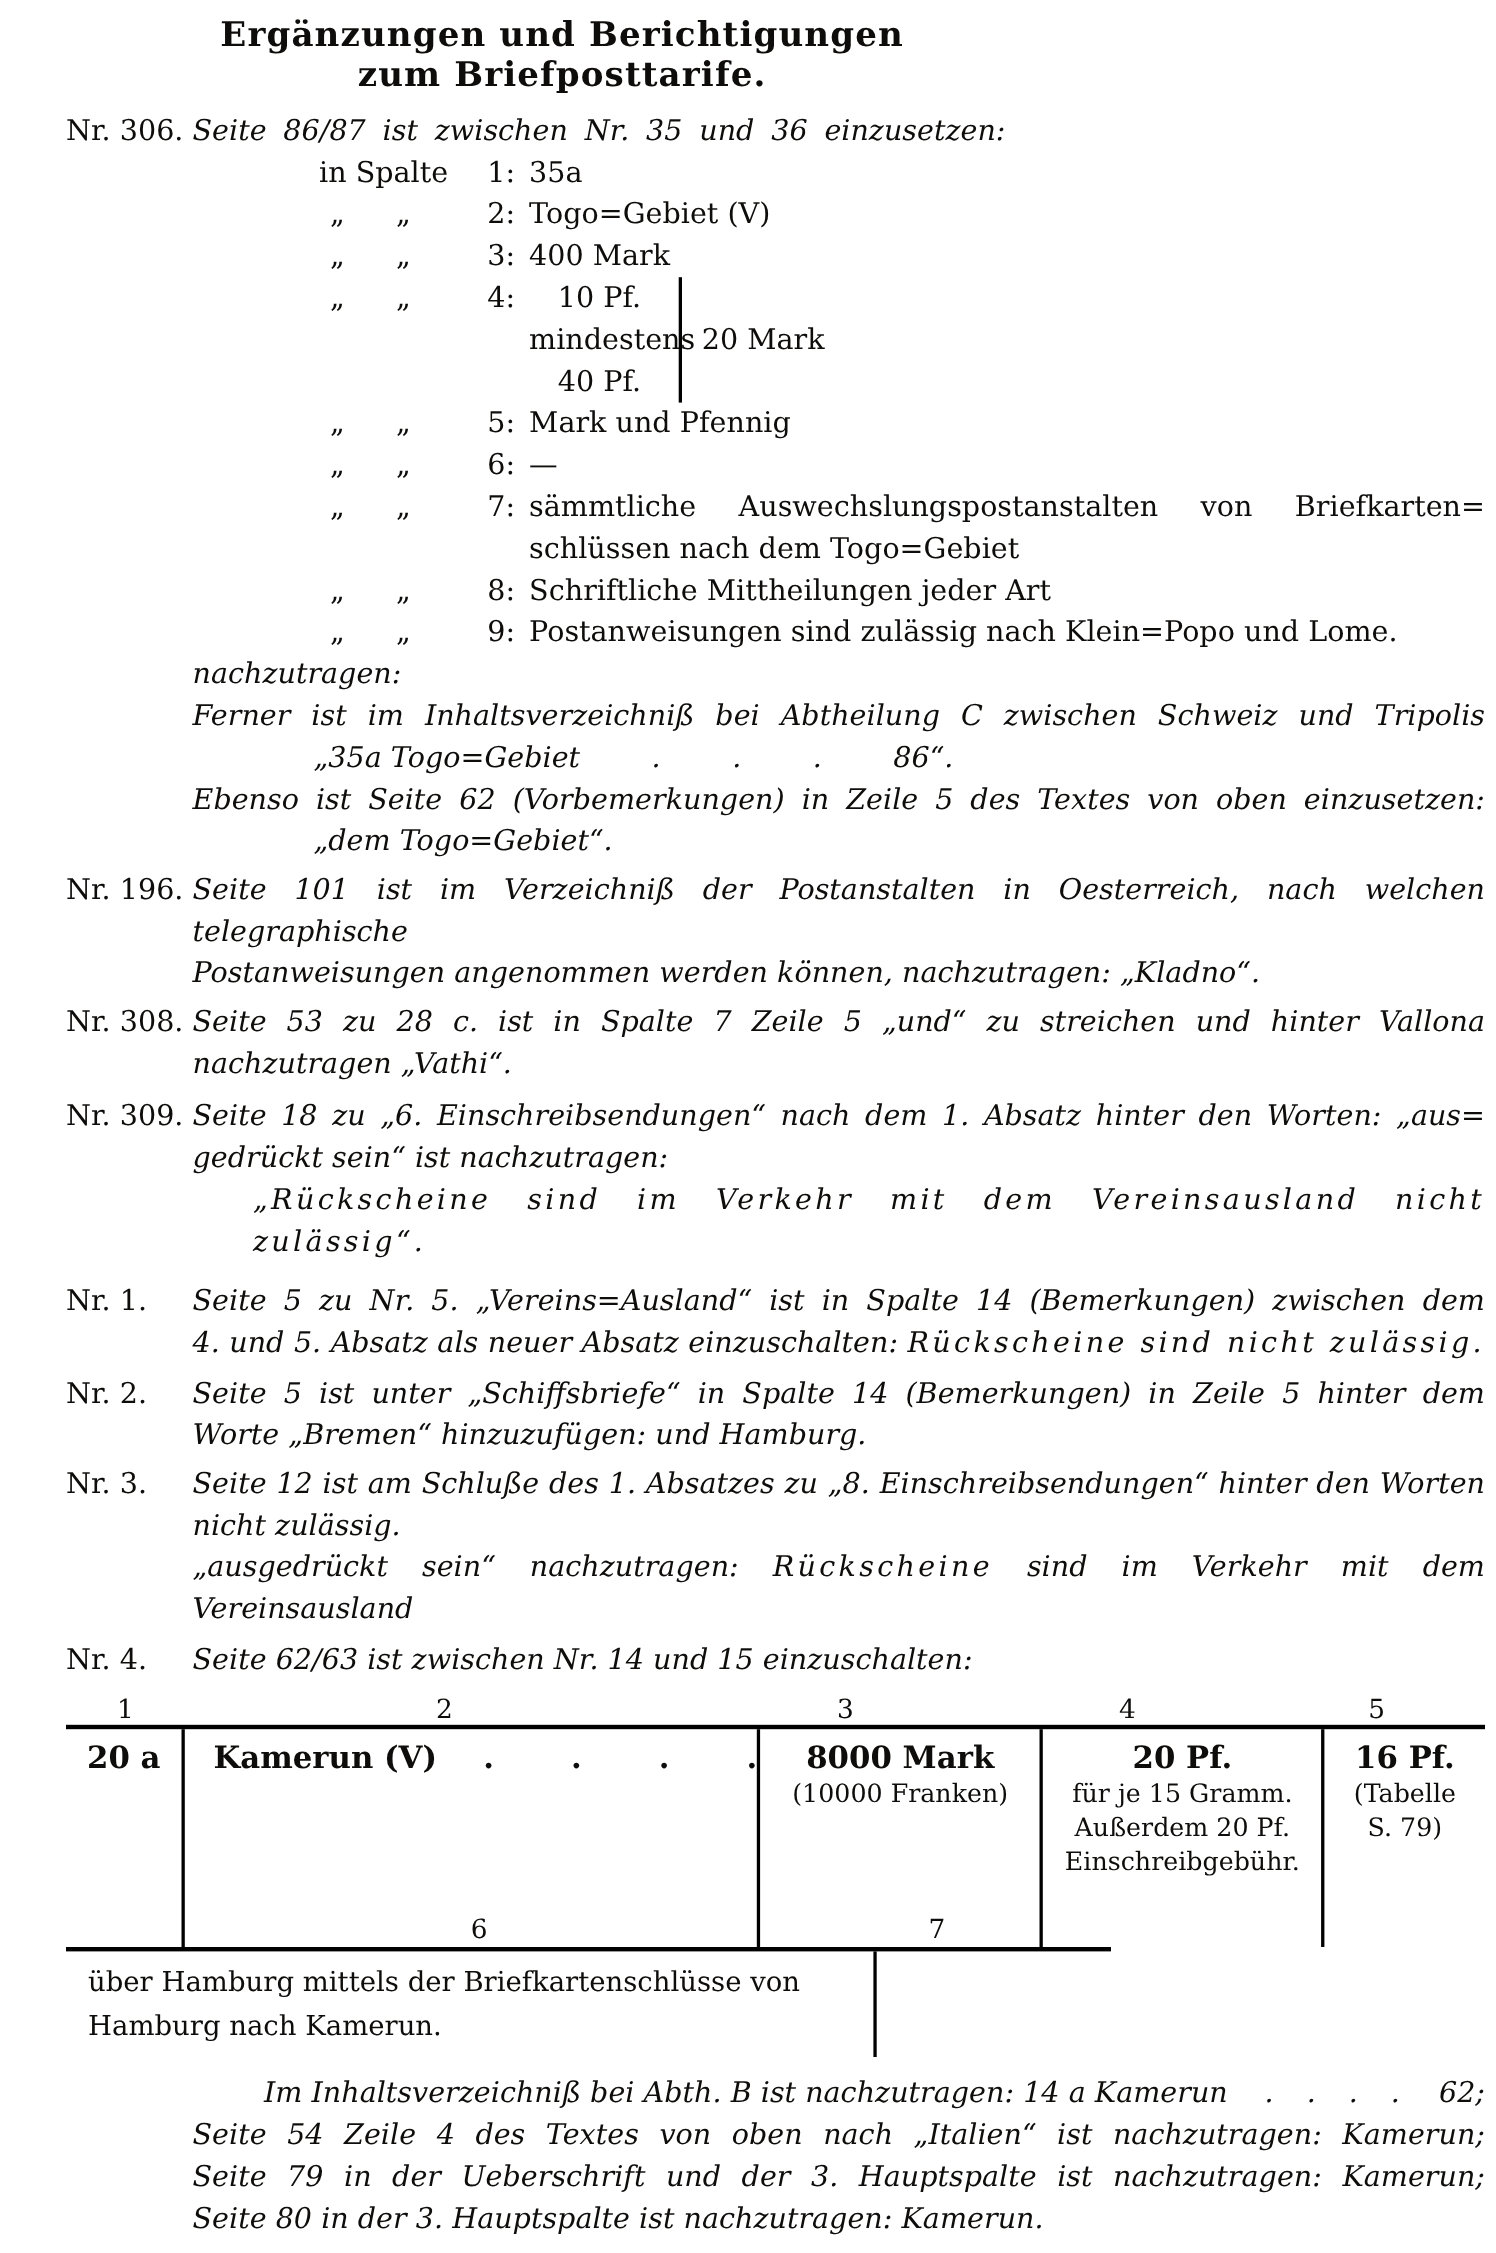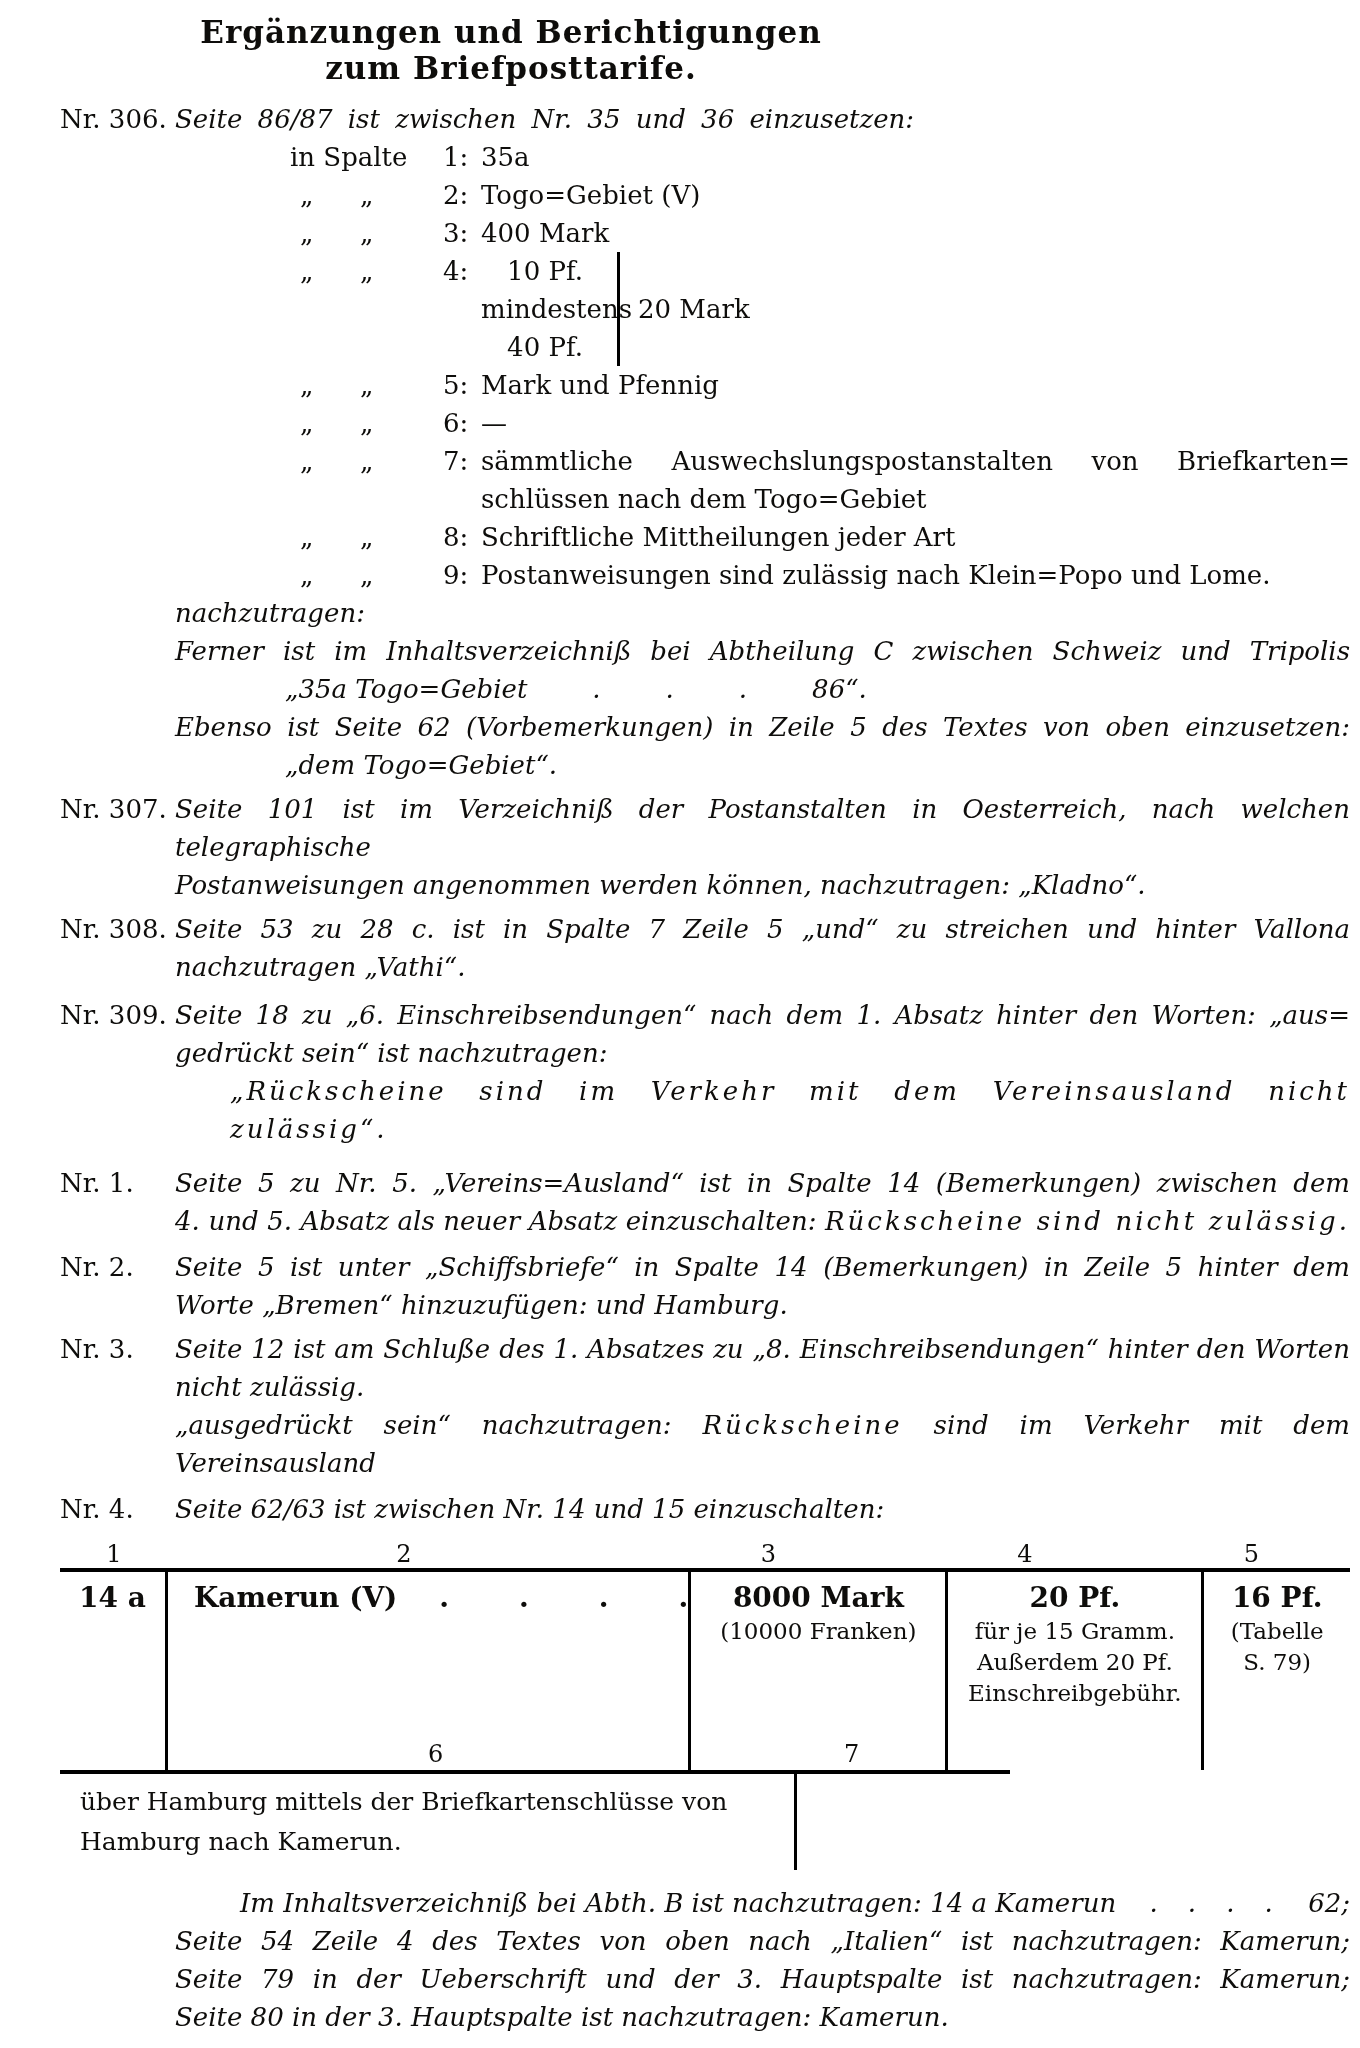--- a/index.html
+++ b/index.html
@@ -185,21 +185,21 @@
 
         <div class="line">nachzutragen:</div>
         <div class="line jl">Ferner ist im Inhaltsverzeichniß bei Abtheilung C zwischen Schweiz und Tripolis</div>
         <div class="line ind110 prewide">„35a Togo=Gebiet   .   .   .   86“.</div>
         <div class="line jl">Ebenso ist Seite 62 (Vorbemerkungen) in Zeile 5 des Textes von oben einzusetzen:</div>
         <div class="line ind110">„dem Togo=Gebiet“.</div>
       </div>
     </div>
 
     <div class="entry mt6">
-      <div class="lbl">Nr. 307.</div>
+      <div class="lbl">Nr. 196.</div>
       <div class="bodytxt">
         <div class="line jl">Seite 101 ist im Verzeichniß der Postanstalten in Oesterreich, nach welchen telegraphische</div>
         <div class="line">Postanweisungen angenommen werden können, nachzutragen: „Kladno“.</div>
       </div>
     </div>
 
     <div class="entry mt6">
       <div class="lbl">Nr. 308.</div>
       <div class="bodytxt">
         <div class="line jl">Seite 53 zu 28 c. ist in Spalte 7 Zeile 5 „und“ zu streichen und hinter Vallona</div>
@@ -251,21 +251,21 @@
     <div class="tbl">
       <div class="tbl-head">
         <span class="hw1">1</span>
         <span class="hw2">2</span>
         <span class="hw3">3</span>
         <span class="hw4">4</span>
         <span class="hw5">5</span>
       </div>
       <div class="tbl-rule"></div>
       <div class="tbl-row">
-        <div class="cell c1 big">14 a</div>
+        <div class="cell c1 big">20 a</div>
         <div class="cell c2 big prewide">Kamerun (V)  .   .   .   .</div>
         <div class="cell c3">
           <div class="big">8000 Mark</div>
           <div class="sub">(10000 Franken)</div>
         </div>
         <div class="cell c4">
           <div class="big">20 Pf.</div>
           <div class="sub">für je 15 Gramm.</div>
           <div class="sub">Außerdem 20 Pf.</div>
           <div class="sub">Einschreibgebühr.</div>

